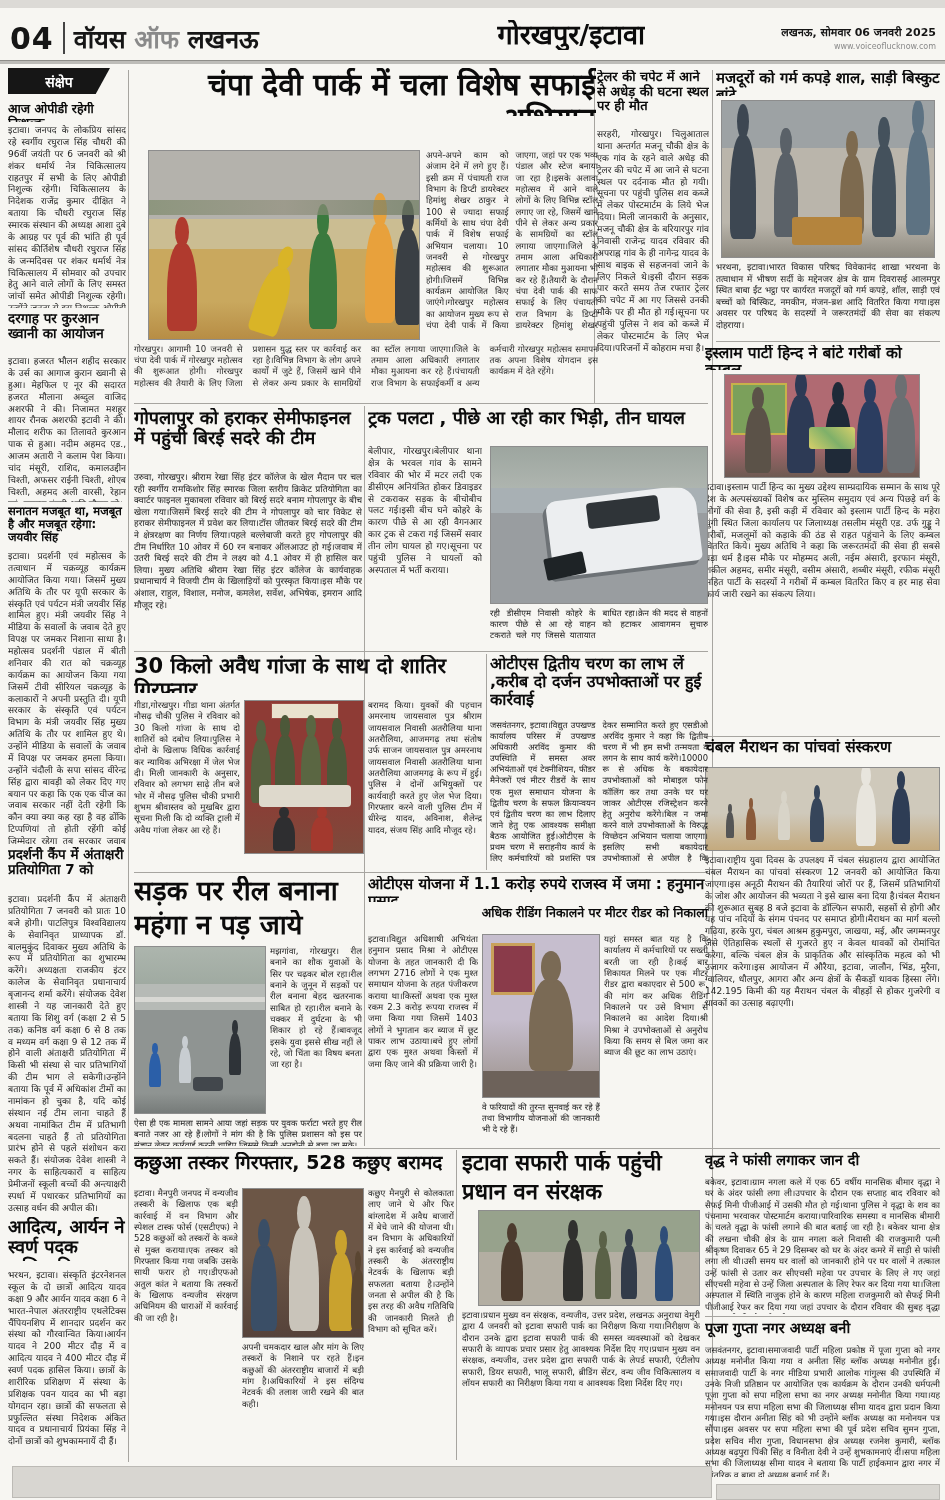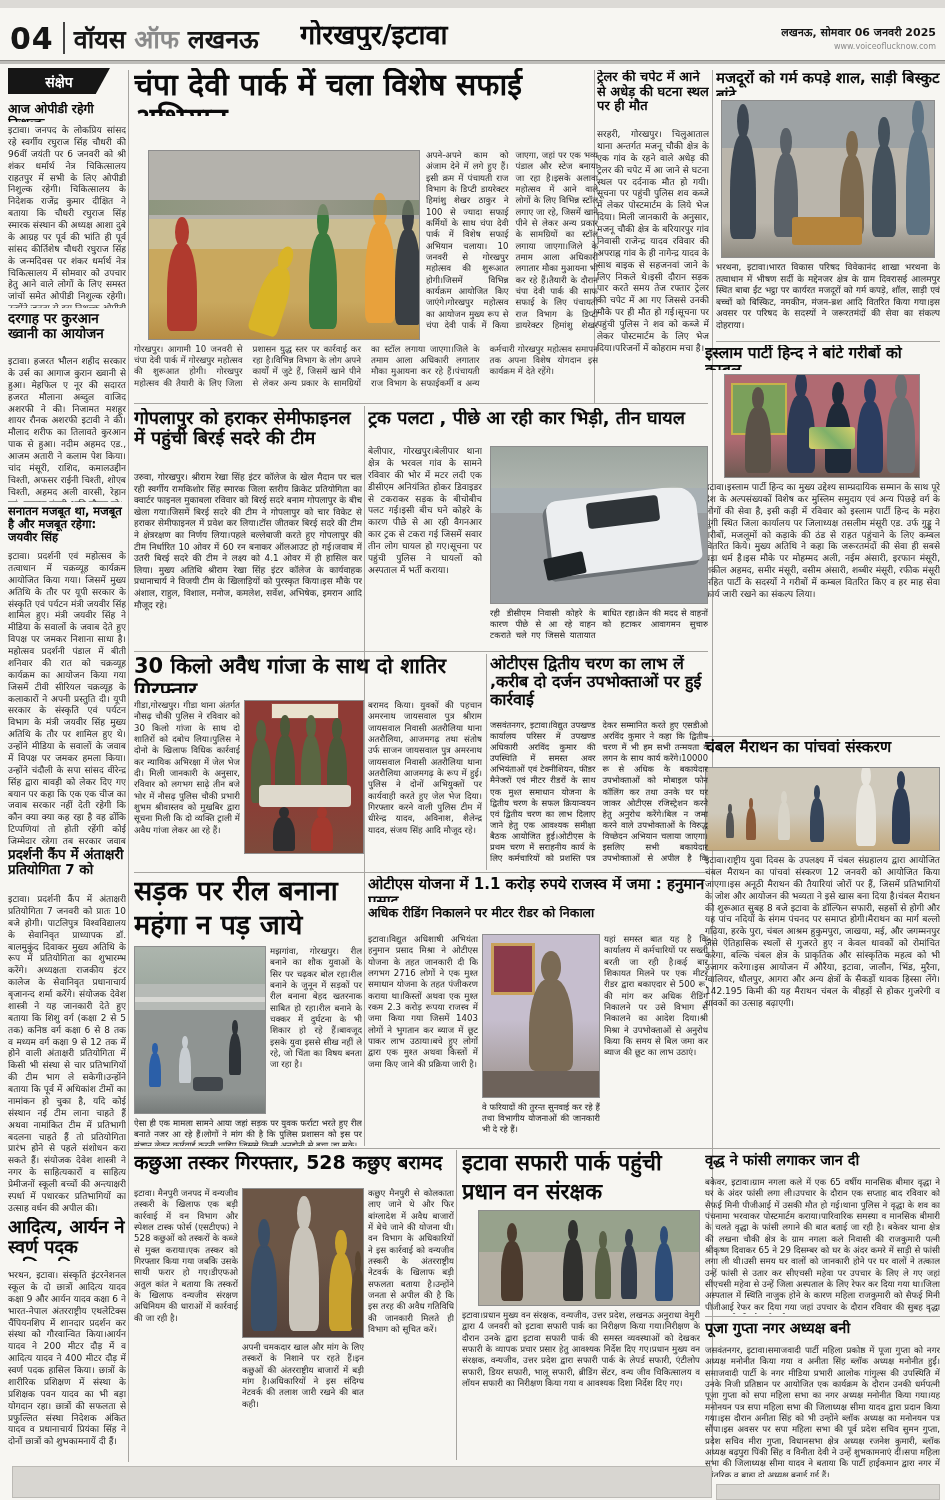--- a/index.html
+++ b/index.html
@@ -1,21 +1,21 @@
 <!DOCTYPE html>
 <html><head>
 <meta charset="utf-8">
 <style>
   *{margin:0;padding:0;box-sizing:border-box}
   html,body{background:#dcdad6}
   .page{position:relative;width:945px;height:1500px;margin:8px auto;background:#f7f6f2;
         font-family:"DejaVu Sans",sans-serif;color:#161616;overflow:hidden}
   .abs{position:absolute}
   .hl{font-weight:700;color:#0b0b0b;line-height:1.12;overflow:hidden}
-  .ctr{text-align:left}
+  .ctr{text-align:right}
   .bt{font-size:9px;line-height:1.32;text-align:justify;color:#232323;overflow:hidden}
   .c2{column-count:2;column-gap:7px}
   .c4{column-count:4;column-gap:10px}
   .ph{border:1px solid #8d8d8d;overflow:hidden}
   .p{position:absolute;border-radius:42% 42% 14% 14%/55% 55% 10% 10%}
   .p::before{content:"";position:absolute;left:27%;top:-30%;width:46%;height:34%;border-radius:50%;background:inherit}
   .vr{position:absolute;width:1px;background:#a7a5a0}
   .hr{position:absolute;height:1px;background:#a7a5a0}
   .thickrule{position:absolute;left:0;width:945px;height:4px;background:#bdbcb8;border-top:1px solid #8f8e8a}
   .masthead{display:flex;align-items:center;gap:9px}

